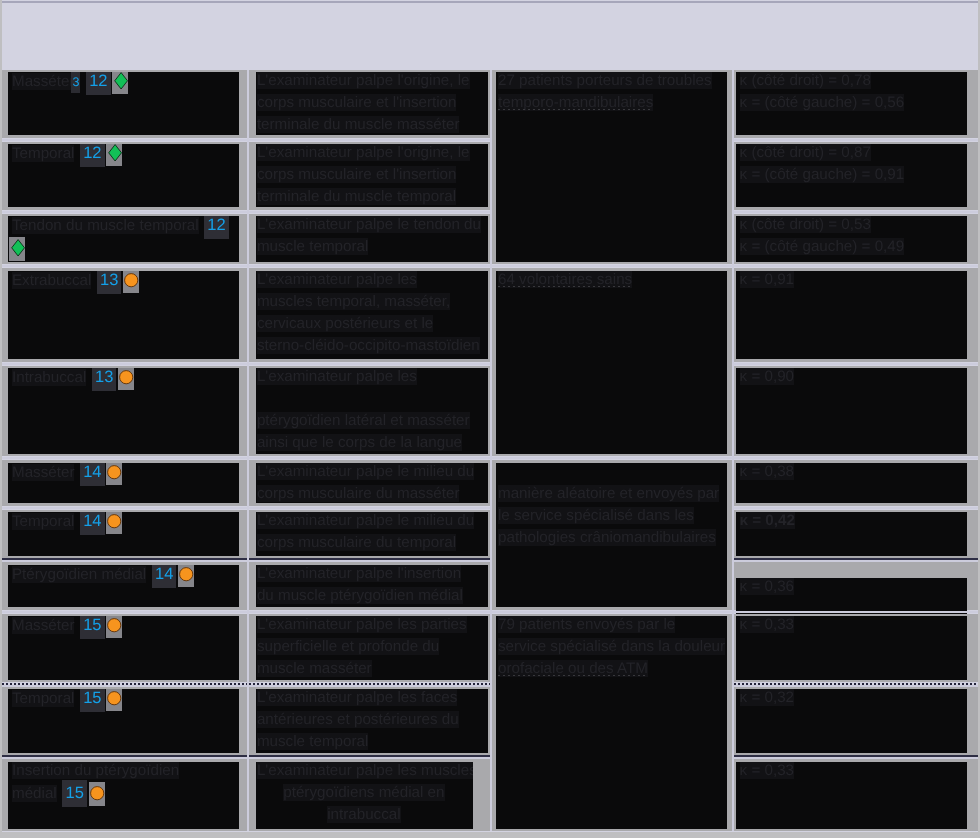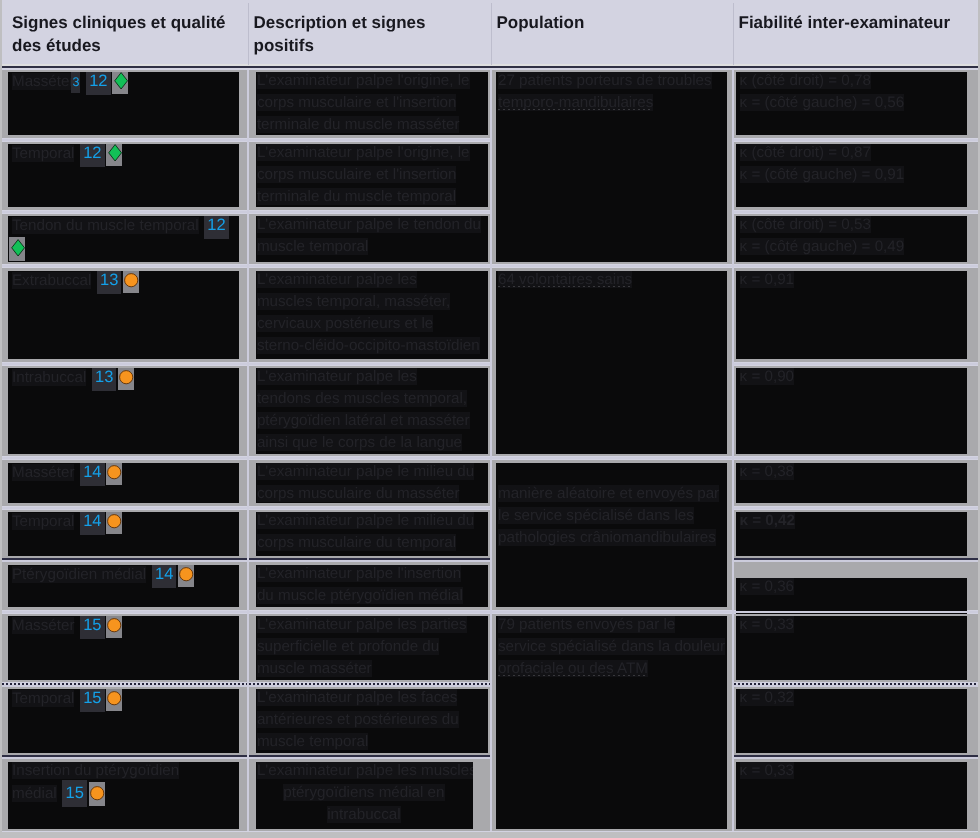--- a/index.html
+++ b/index.html
@@ -54,37 +54,20 @@
      background-size:4px 2px;}
   
   .vline{position:absolute;width:2px;background:#ccccdc;}
 </style>
 </head>
 <body>
 
 <div id="page">
   <div id="tablewrap">
     <div id="topedge"></div>
-    <div id="hdrband">
-        <div class="hcell" style="left: 4px; width: 241.5px;">
-          <div class="htxt">Signes cliniques et qualité des études</div>
-        </div>
-        <div class="hcell" style="left: 245.5px; width: 243px;">
-          <div class="htxt">Description et signes positifs</div>
-        </div>
-        <div class="vsep" style="left: 245.5px;"></div>
-        <div class="hcell" style="left: 488.5px; width: 242px;">
-          <div class="htxt">Population</div>
-        </div>
-        <div class="vsep" style="left: 488.5px;"></div>
-        <div class="hcell" style="left: 730.5px; width: 245.5px;">
-          <div class="htxt">Fiabilité inter-examinateur</div>
-        </div>
-        <div class="vsep" style="left: 730.5px;"></div>
-      </div>
     <div id="cells">
         <div class="cellbg" style="left: 0px; width: 244.5px; top: 69.5px; height: 68px;"></div>
         <div class="cellbk" style="left: 6.3px; width: 231px; top: 72px; height: 63px;">
           <div class="txt pad1"><span class="hl">Masséter</span><sup class="cy">3</sup> <span class="lk cy">12</span> <span class="mk"><svg width="16" height="24" viewBox="0 0 16 24">
                 <path d="M9.1 2.6 L15.5 10.8 L9.1 19.0 L2.7 10.8 Z" fill="#12c057" stroke="#0b2d16" stroke-width="0.9"></path>
               </svg></span></div>
         </div>
         <div class="cellbg" style="left: 246.5px; width: 241px; top: 69.5px; height: 68px;"></div>
         <div class="cellbk" style="left: 253.9px; width: 232.4px; top: 72px; height: 63px;">
           <div class="txt pad2"><span class="hl">L'examinateur palpe l'origine, le</span><br><span class="hl">corps musculaire et l'insertion</span><br><span class="hl">terminale du muscle masséter</span></div>
@@ -136,21 +119,21 @@
           <div class="txt pad4"><span class="hl">κ = 0,91</span></div>
         </div>
         <div class="cellbg" style="left: 0px; width: 244.5px; top: 365.5px; height: 90.5px;"></div>
         <div class="cellbk" style="left: 6.3px; width: 231px; top: 368px; height: 85.5px;">
           <div class="txt pad1"><span class="hl">Intrabuccal</span> <span class="lk cy">13</span> <span class="mk"><svg width="18" height="24" viewBox="0 0 18 24">
                 <circle cx="8.2" cy="11.2" r="6.6" fill="#f7941e" stroke="#5e2f04" stroke-width="0.9"></circle>
               </svg></span></div>
         </div>
         <div class="cellbg" style="left: 246.5px; width: 241px; top: 365.5px; height: 90.5px;"></div>
         <div class="cellbk" style="left: 253.9px; width: 232.4px; top: 368px; height: 85.5px;">
-          <div class="txt pad2"><span class="hl">L'examinateur palpe les</span><br><span class="hl">tendons des muscles temporal,</span><br><span class="hl">ptérygoïdien latéral et masséter</span><br><span class="hl">ainsi que le corps de la langue</span></div>
+          <div class="txt pad2"><span class="hl">L'examinateur palpe les</span><br><br><span class="hl">ptérygoïdien latéral et masséter</span><br><span class="hl">ainsi que le corps de la langue</span></div>
         </div>
         <div class="cellbg" style="left: 731.5px; width: 244.5px; top: 365.5px; height: 90.5px;"></div>
         <div class="cellbk" style="left: 734.1px; width: 231.3px; top: 368px; height: 85.5px;">
           <div class="txt pad4"><span class="hl">κ = 0,90</span></div>
         </div>
         <div class="cellbg" style="left: 0px; width: 244.5px; top: 460px; height: 45.5px;"></div>
         <div class="cellbk" style="left: 6.3px; width: 231px; top: 462.5px; height: 40.5px;">
           <div class="txt pad1"><span class="hl">Masséter</span> <span class="lk cy">14</span> <span class="mk"><svg width="18" height="24" viewBox="0 0 18 24">
                 <circle cx="8.2" cy="11.2" r="6.6" fill="#f7941e" stroke="#5e2f04" stroke-width="0.9"></circle>
               </svg></span></div>

